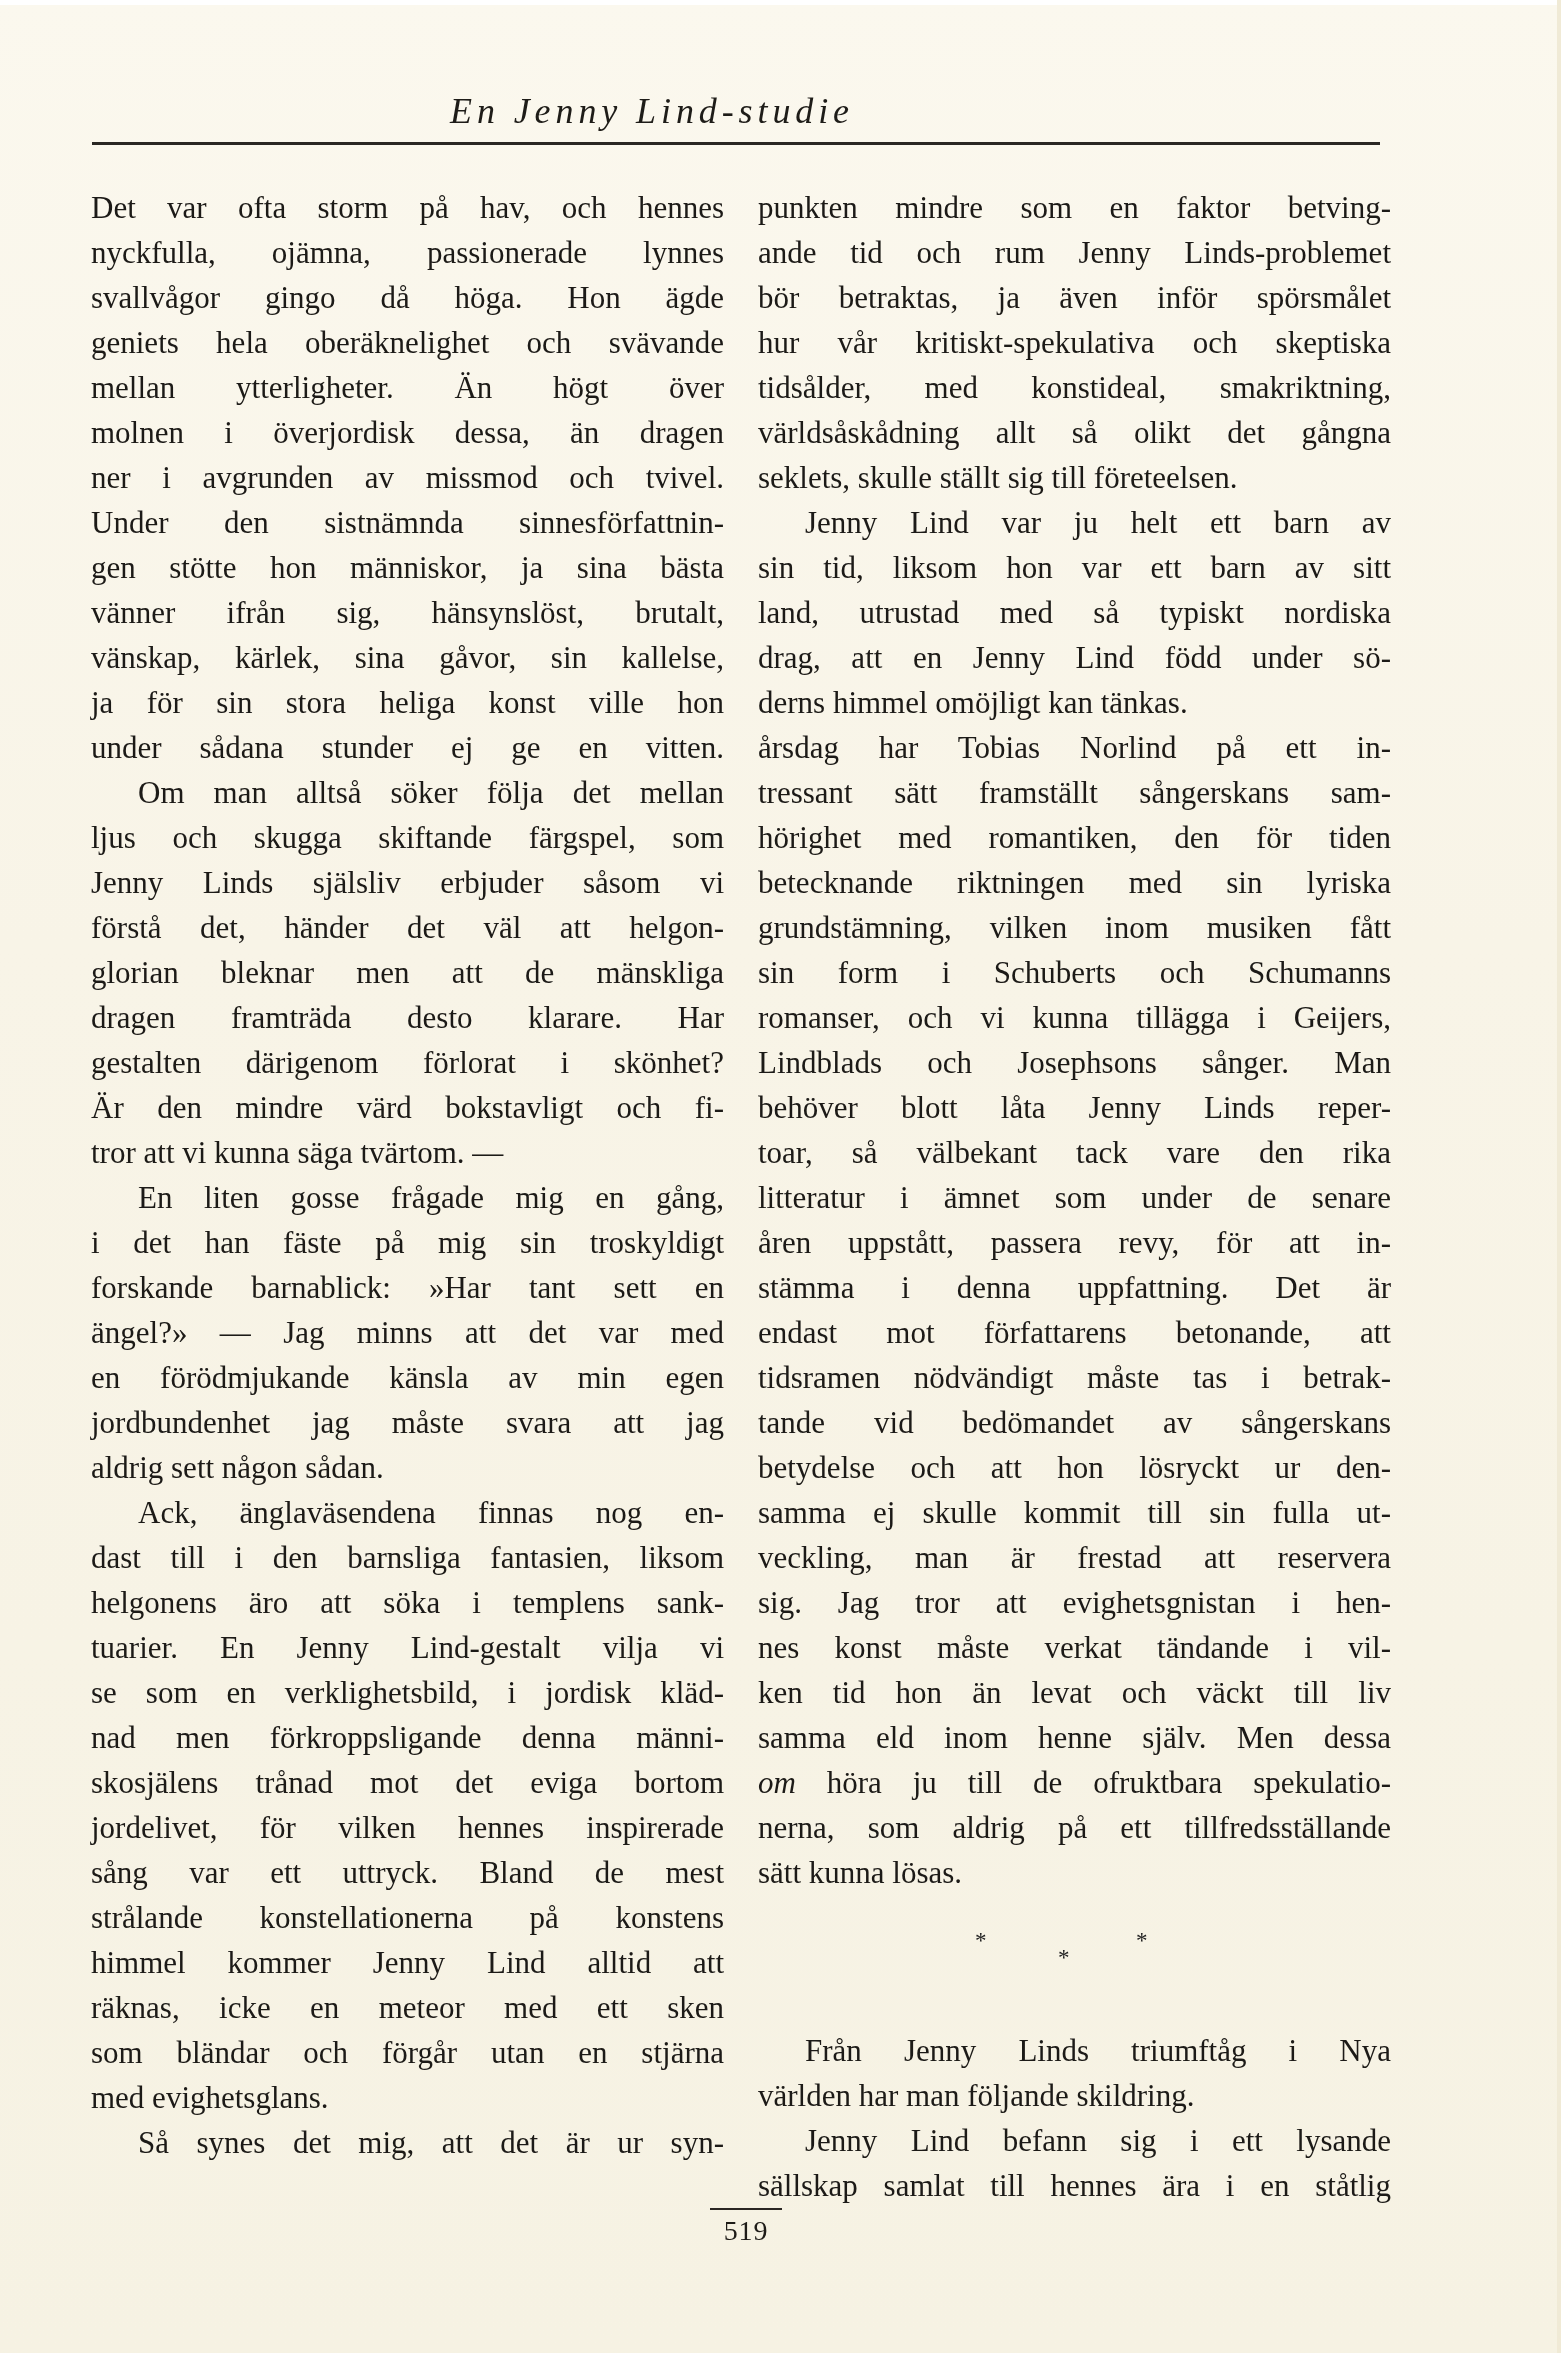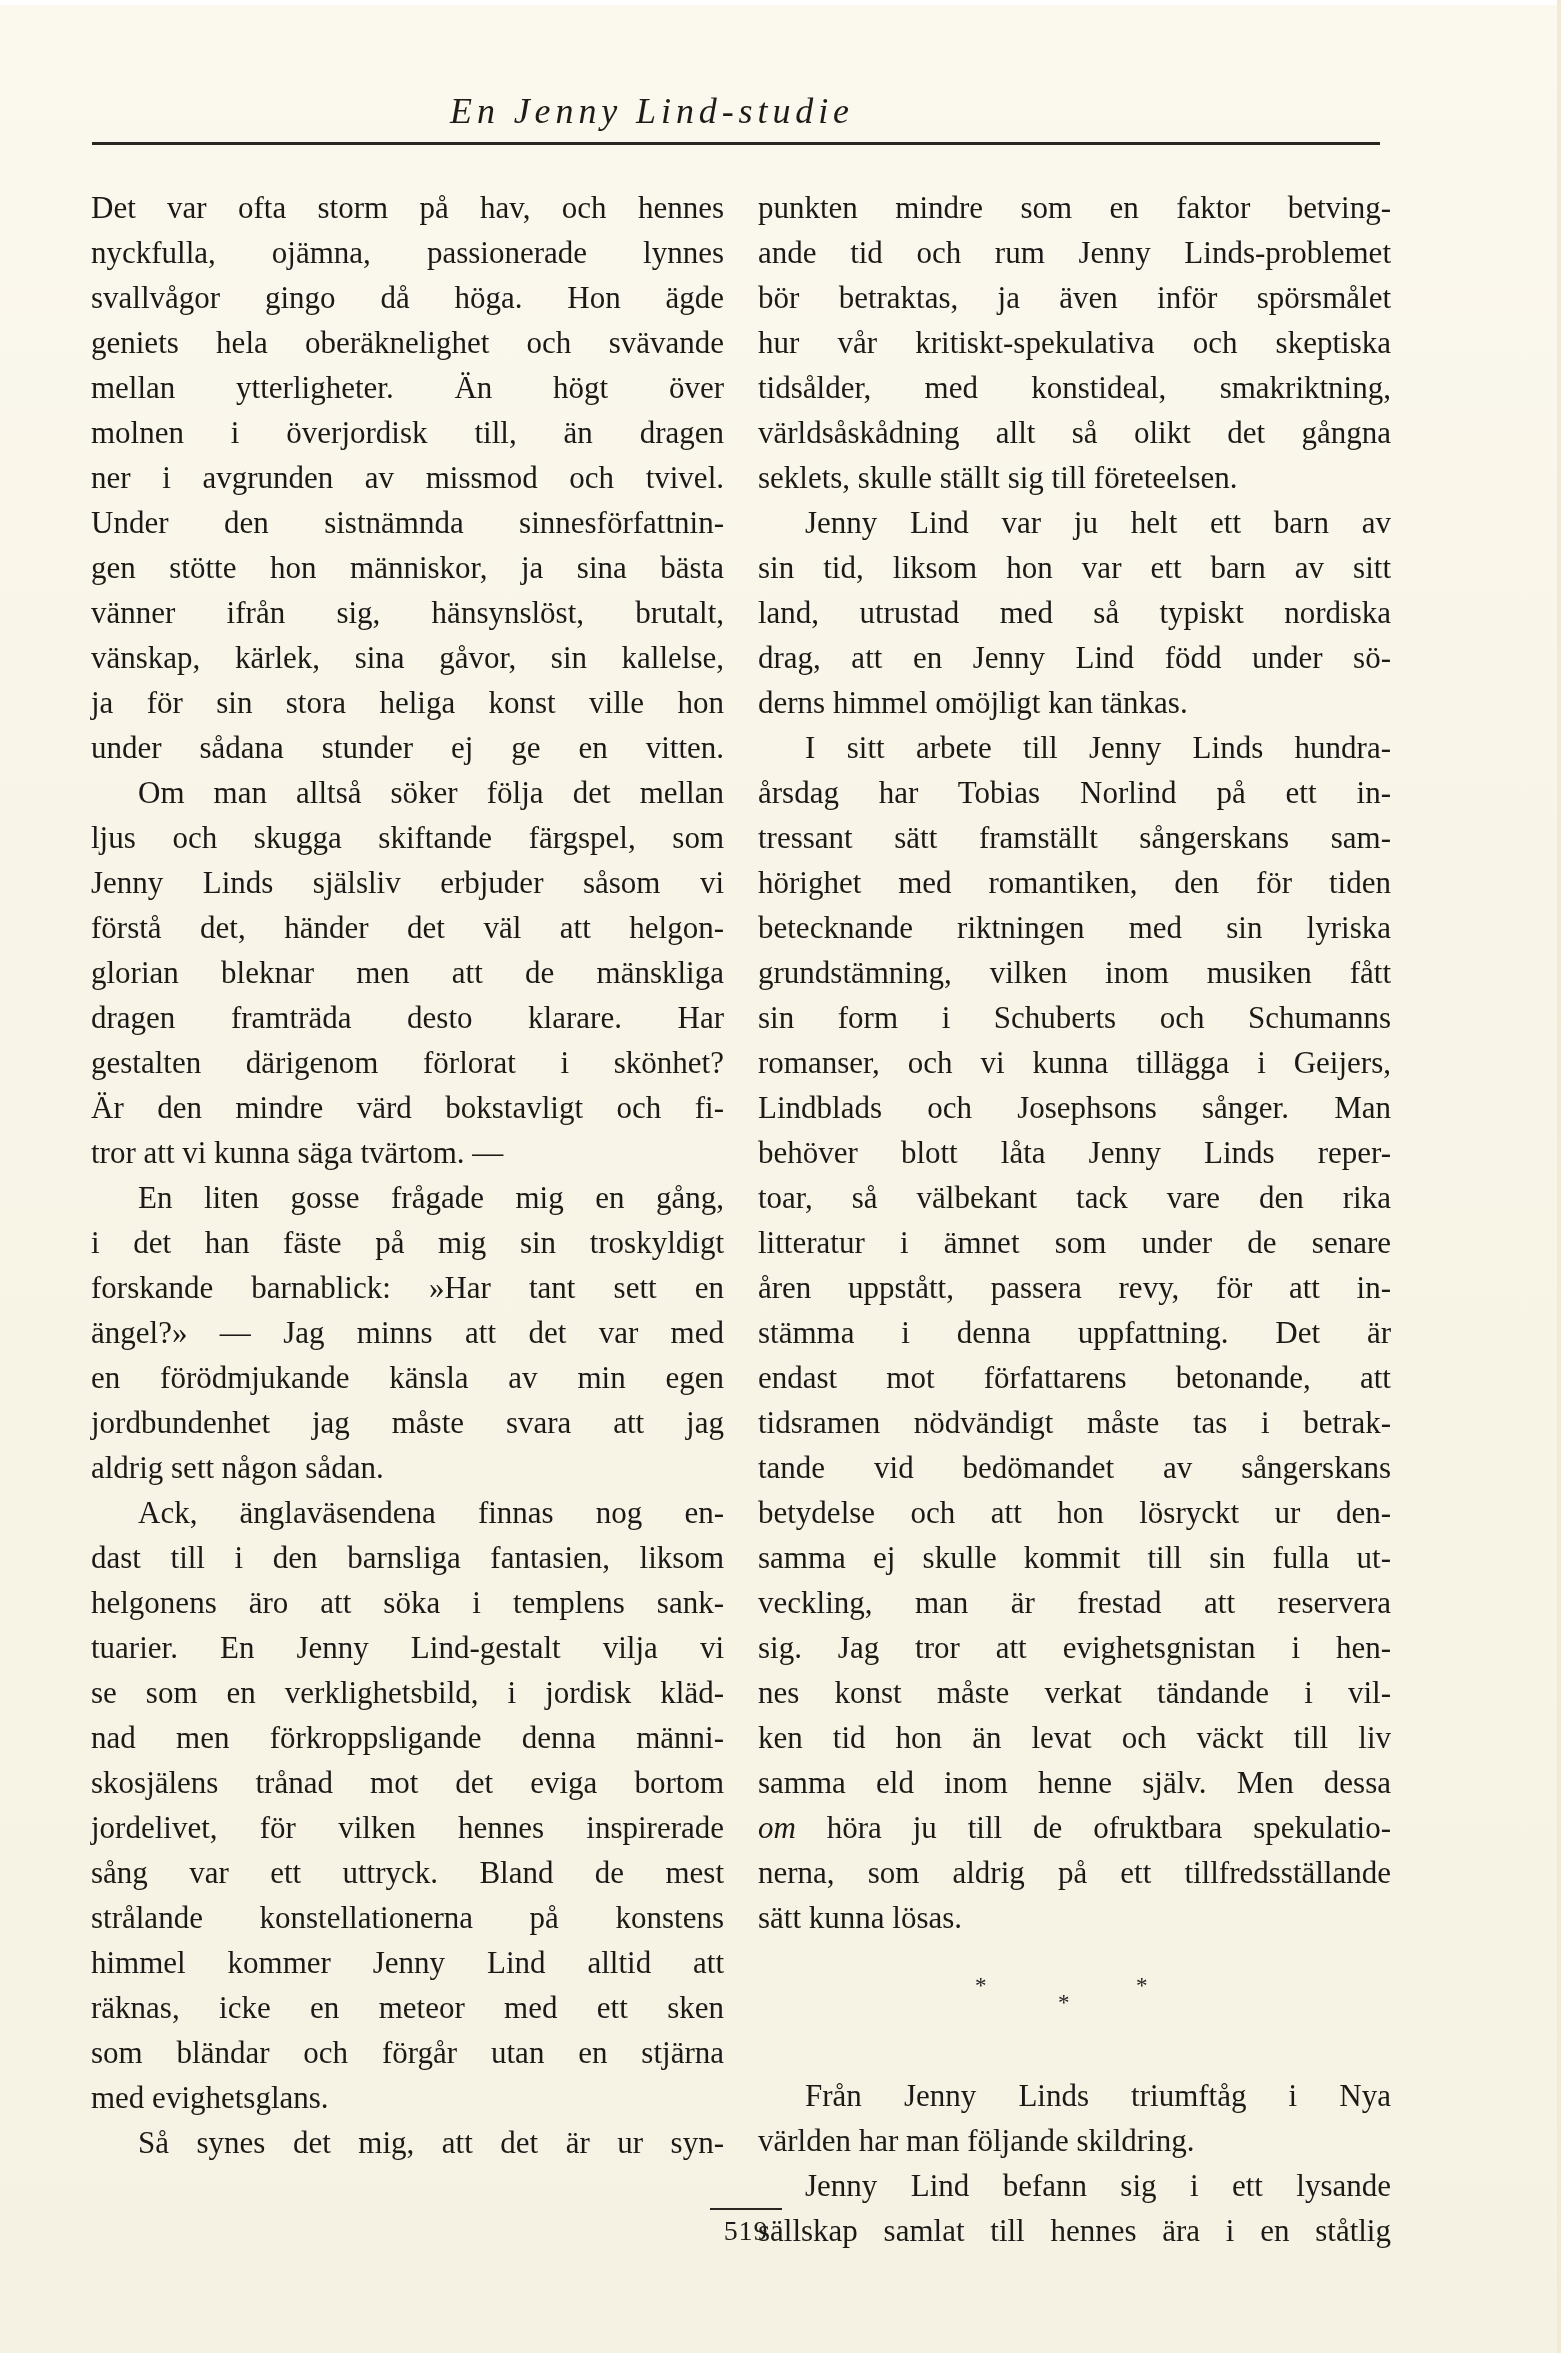--- a/index.html
+++ b/index.html
@@ -99,21 +99,21 @@
 
   <div class="running-head">En Jenny Lind-studie</div>
   <div class="rule-top"></div>
 
   <div class="column col-left" id="col-left">
       <span class="line">Det var ofta storm på hav, och hennes</span>
       <span class="line">nyckfulla, ojämna, passionerade lynnes</span>
       <span class="line">svallvågor gingo då höga. Hon ägde</span>
       <span class="line">geniets hela oberäknelighet och svävande</span>
       <span class="line">mellan ytterligheter. Än högt över</span>
-      <span class="line">molnen i överjordisk till, än dragen</span>
+      <span class="line">molnen i överjordisk dessa, än dragen</span>
       <span class="line">ner i avgrunden av missmod och tvivel.</span>
       <span class="line">Under den sistnämnda sinnesförfattnin-</span>
       <span class="line">gen stötte hon människor, ja sina bästa</span>
       <span class="line">vänner ifrån sig, hänsynslöst, brutalt,</span>
       <span class="line">vänskap, kärlek, sina gåvor, sin kallelse,</span>
       <span class="line">ja för sin stora heliga konst ville hon</span>
       <span class="line">under sådana stunder ej ge en vitten.</span>
       <span class="line indent">Om man alltså söker följa det mellan</span>
       <span class="line">ljus och skugga skiftande färgspel, som</span>
       <span class="line">Jenny Linds själsliv erbjuder såsom vi</span>
@@ -154,21 +154,20 @@
         <span class="line">bör betraktas, ja även inför spörsmålet</span>
         <span class="line">hur vår kritiskt-spekulativa och skeptiska</span>
         <span class="line">tidsålder, med konstideal, smakriktning,</span>
         <span class="line">världsåskådning allt så olikt det gångna</span>
         <span class="line last">seklets, skulle ställt sig till företeelsen.</span>
         <span class="line indent">Jenny Lind var ju helt ett barn av</span>
         <span class="line">sin tid, liksom hon var ett barn av sitt</span>
         <span class="line">land, utrustad med så typiskt nordiska</span>
         <span class="line">drag, att en Jenny Lind född under sö-</span>
         <span class="line last">derns himmel omöjligt kan tänkas.</span>
-        <span class="line indent">I sitt arbete till Jenny Linds hundra-</span>
         <span class="line">årsdag har Tobias Norlind på ett in-</span>
         <span class="line">tressant sätt framställt sångerskans sam-</span>
         <span class="line">hörighet med romantiken, den för tiden</span>
         <span class="line">betecknande riktningen med sin lyriska</span>
         <span class="line">grundstämning, vilken inom musiken fått</span>
         <span class="line">sin form i Schuberts och Schumanns</span>
         <span class="line">romanser, och vi kunna tillägga i Geijers,</span>
         <span class="line">Lindblads och Josephsons sånger. Man</span>
         <span class="line">behöver blott låta Jenny Linds reper-</span>
         <span class="line">toar, så välbekant tack vare den rika</span>

